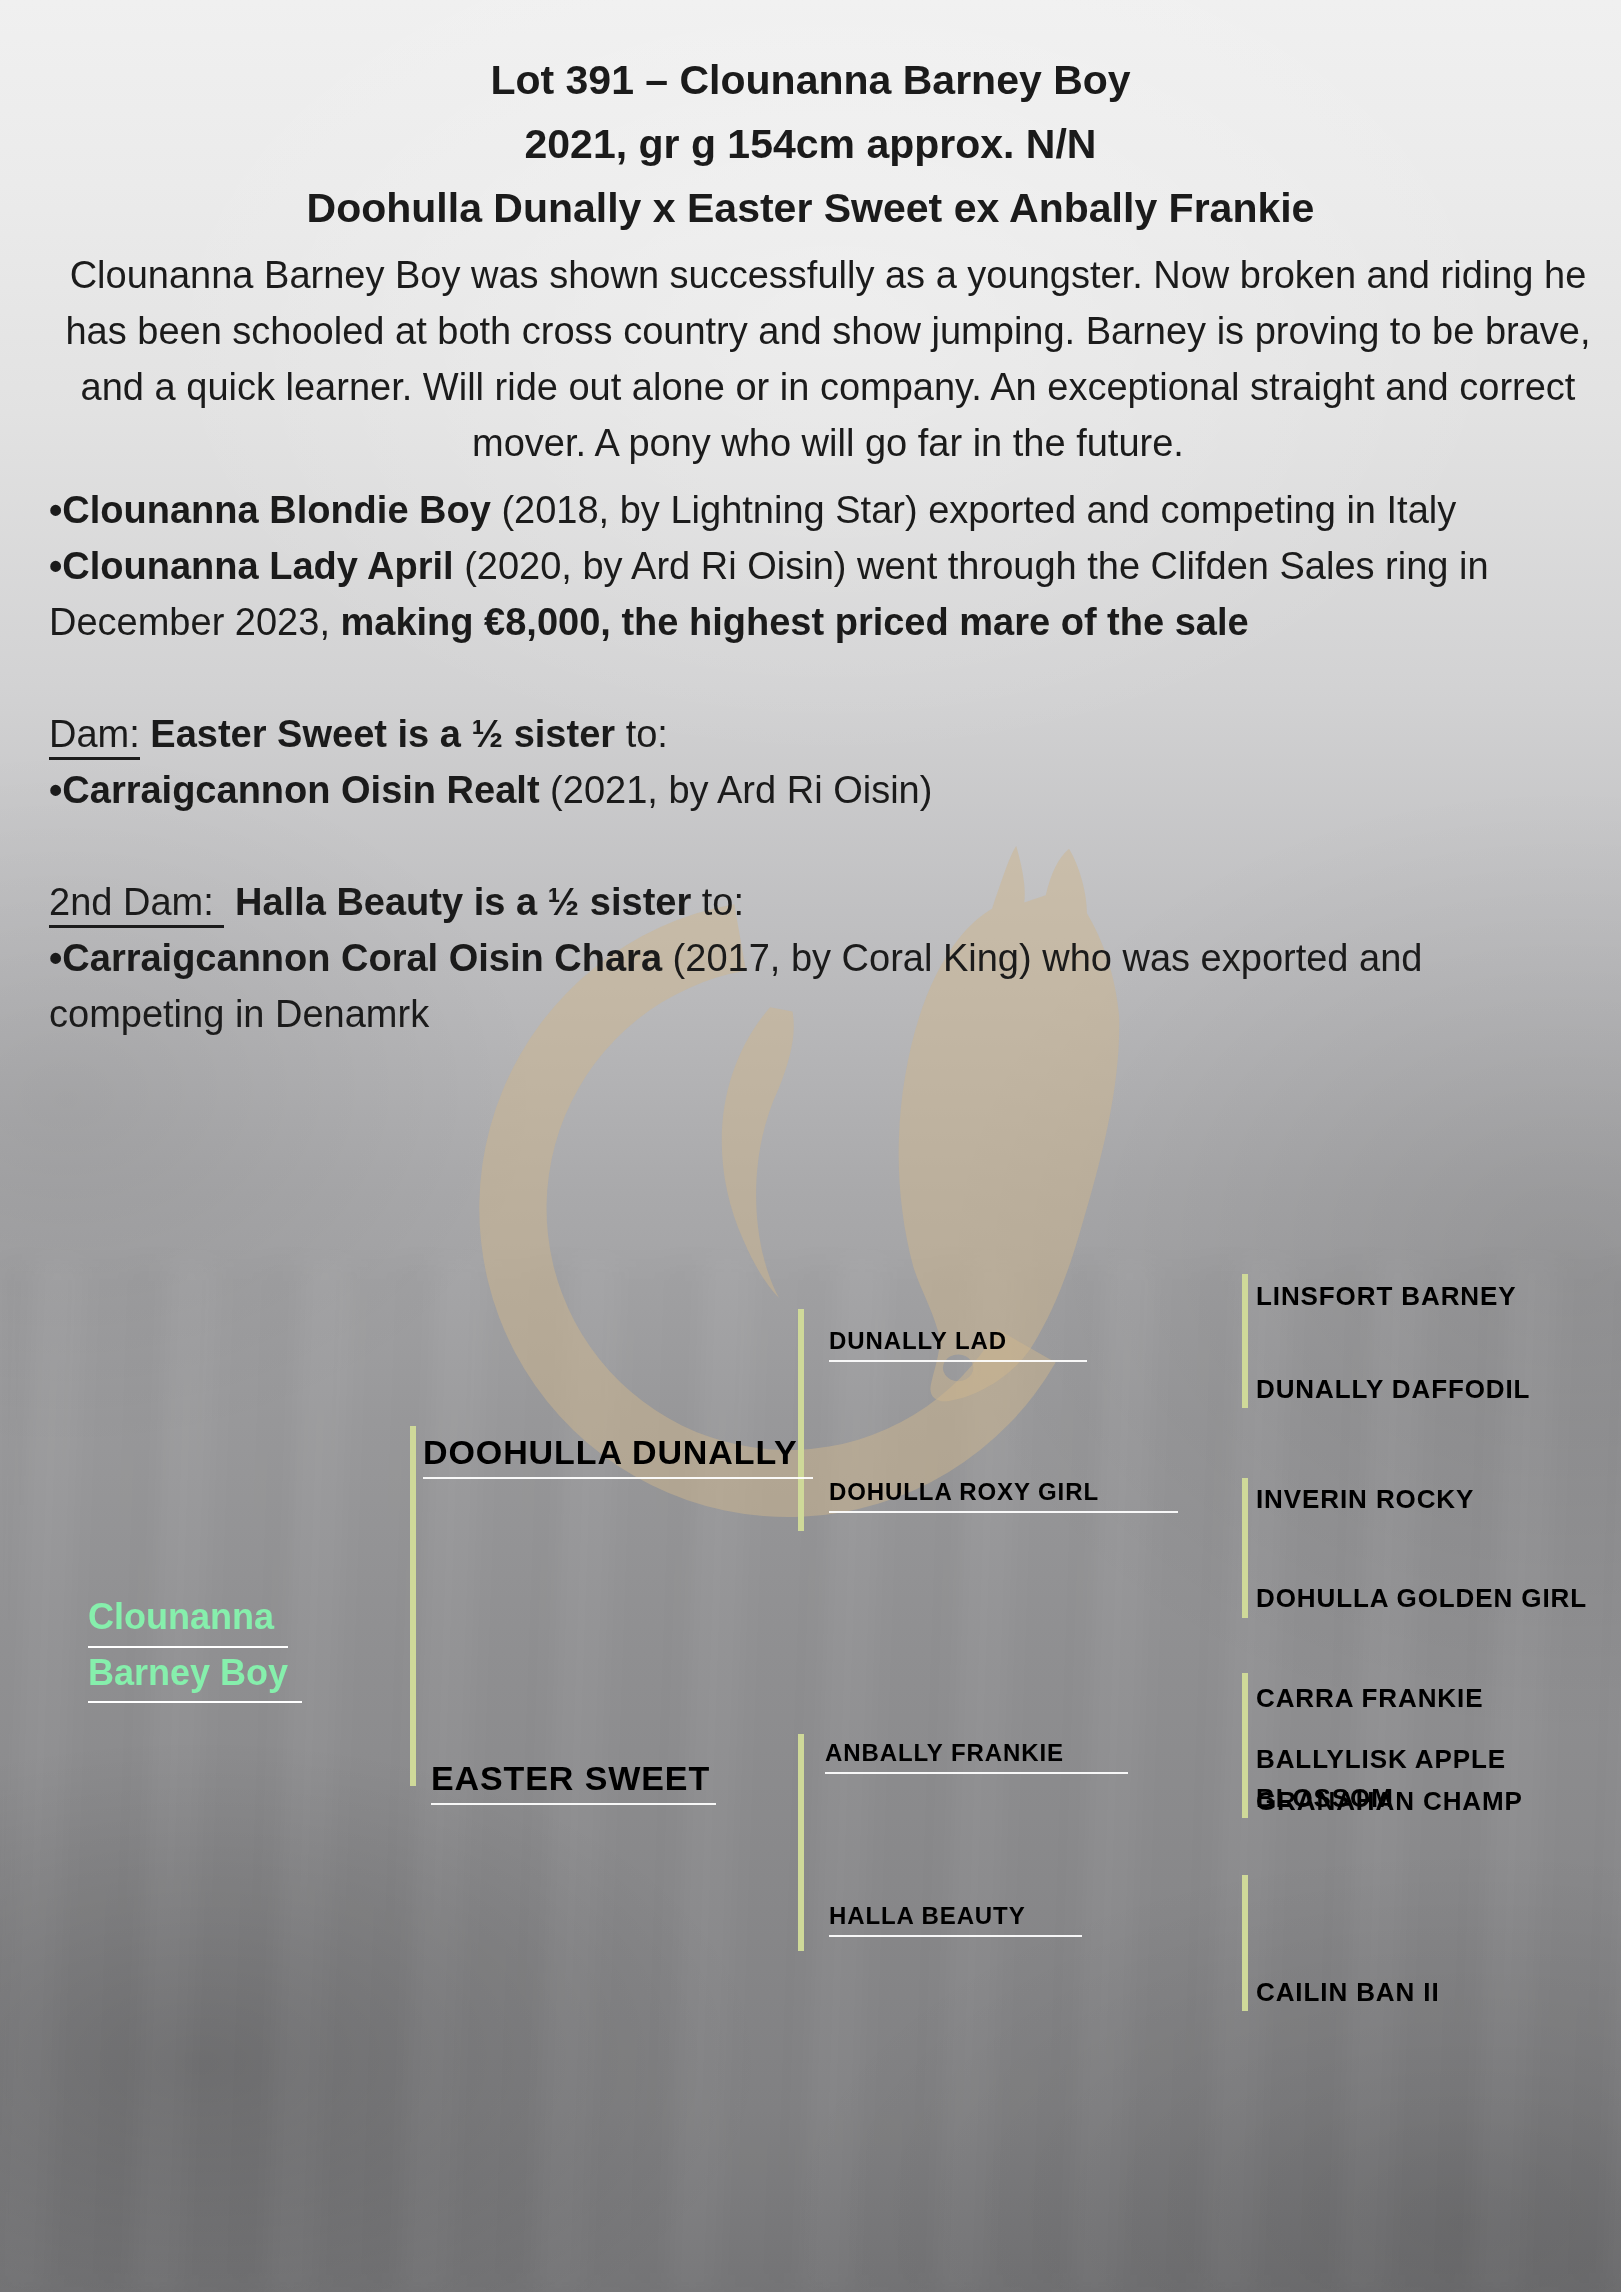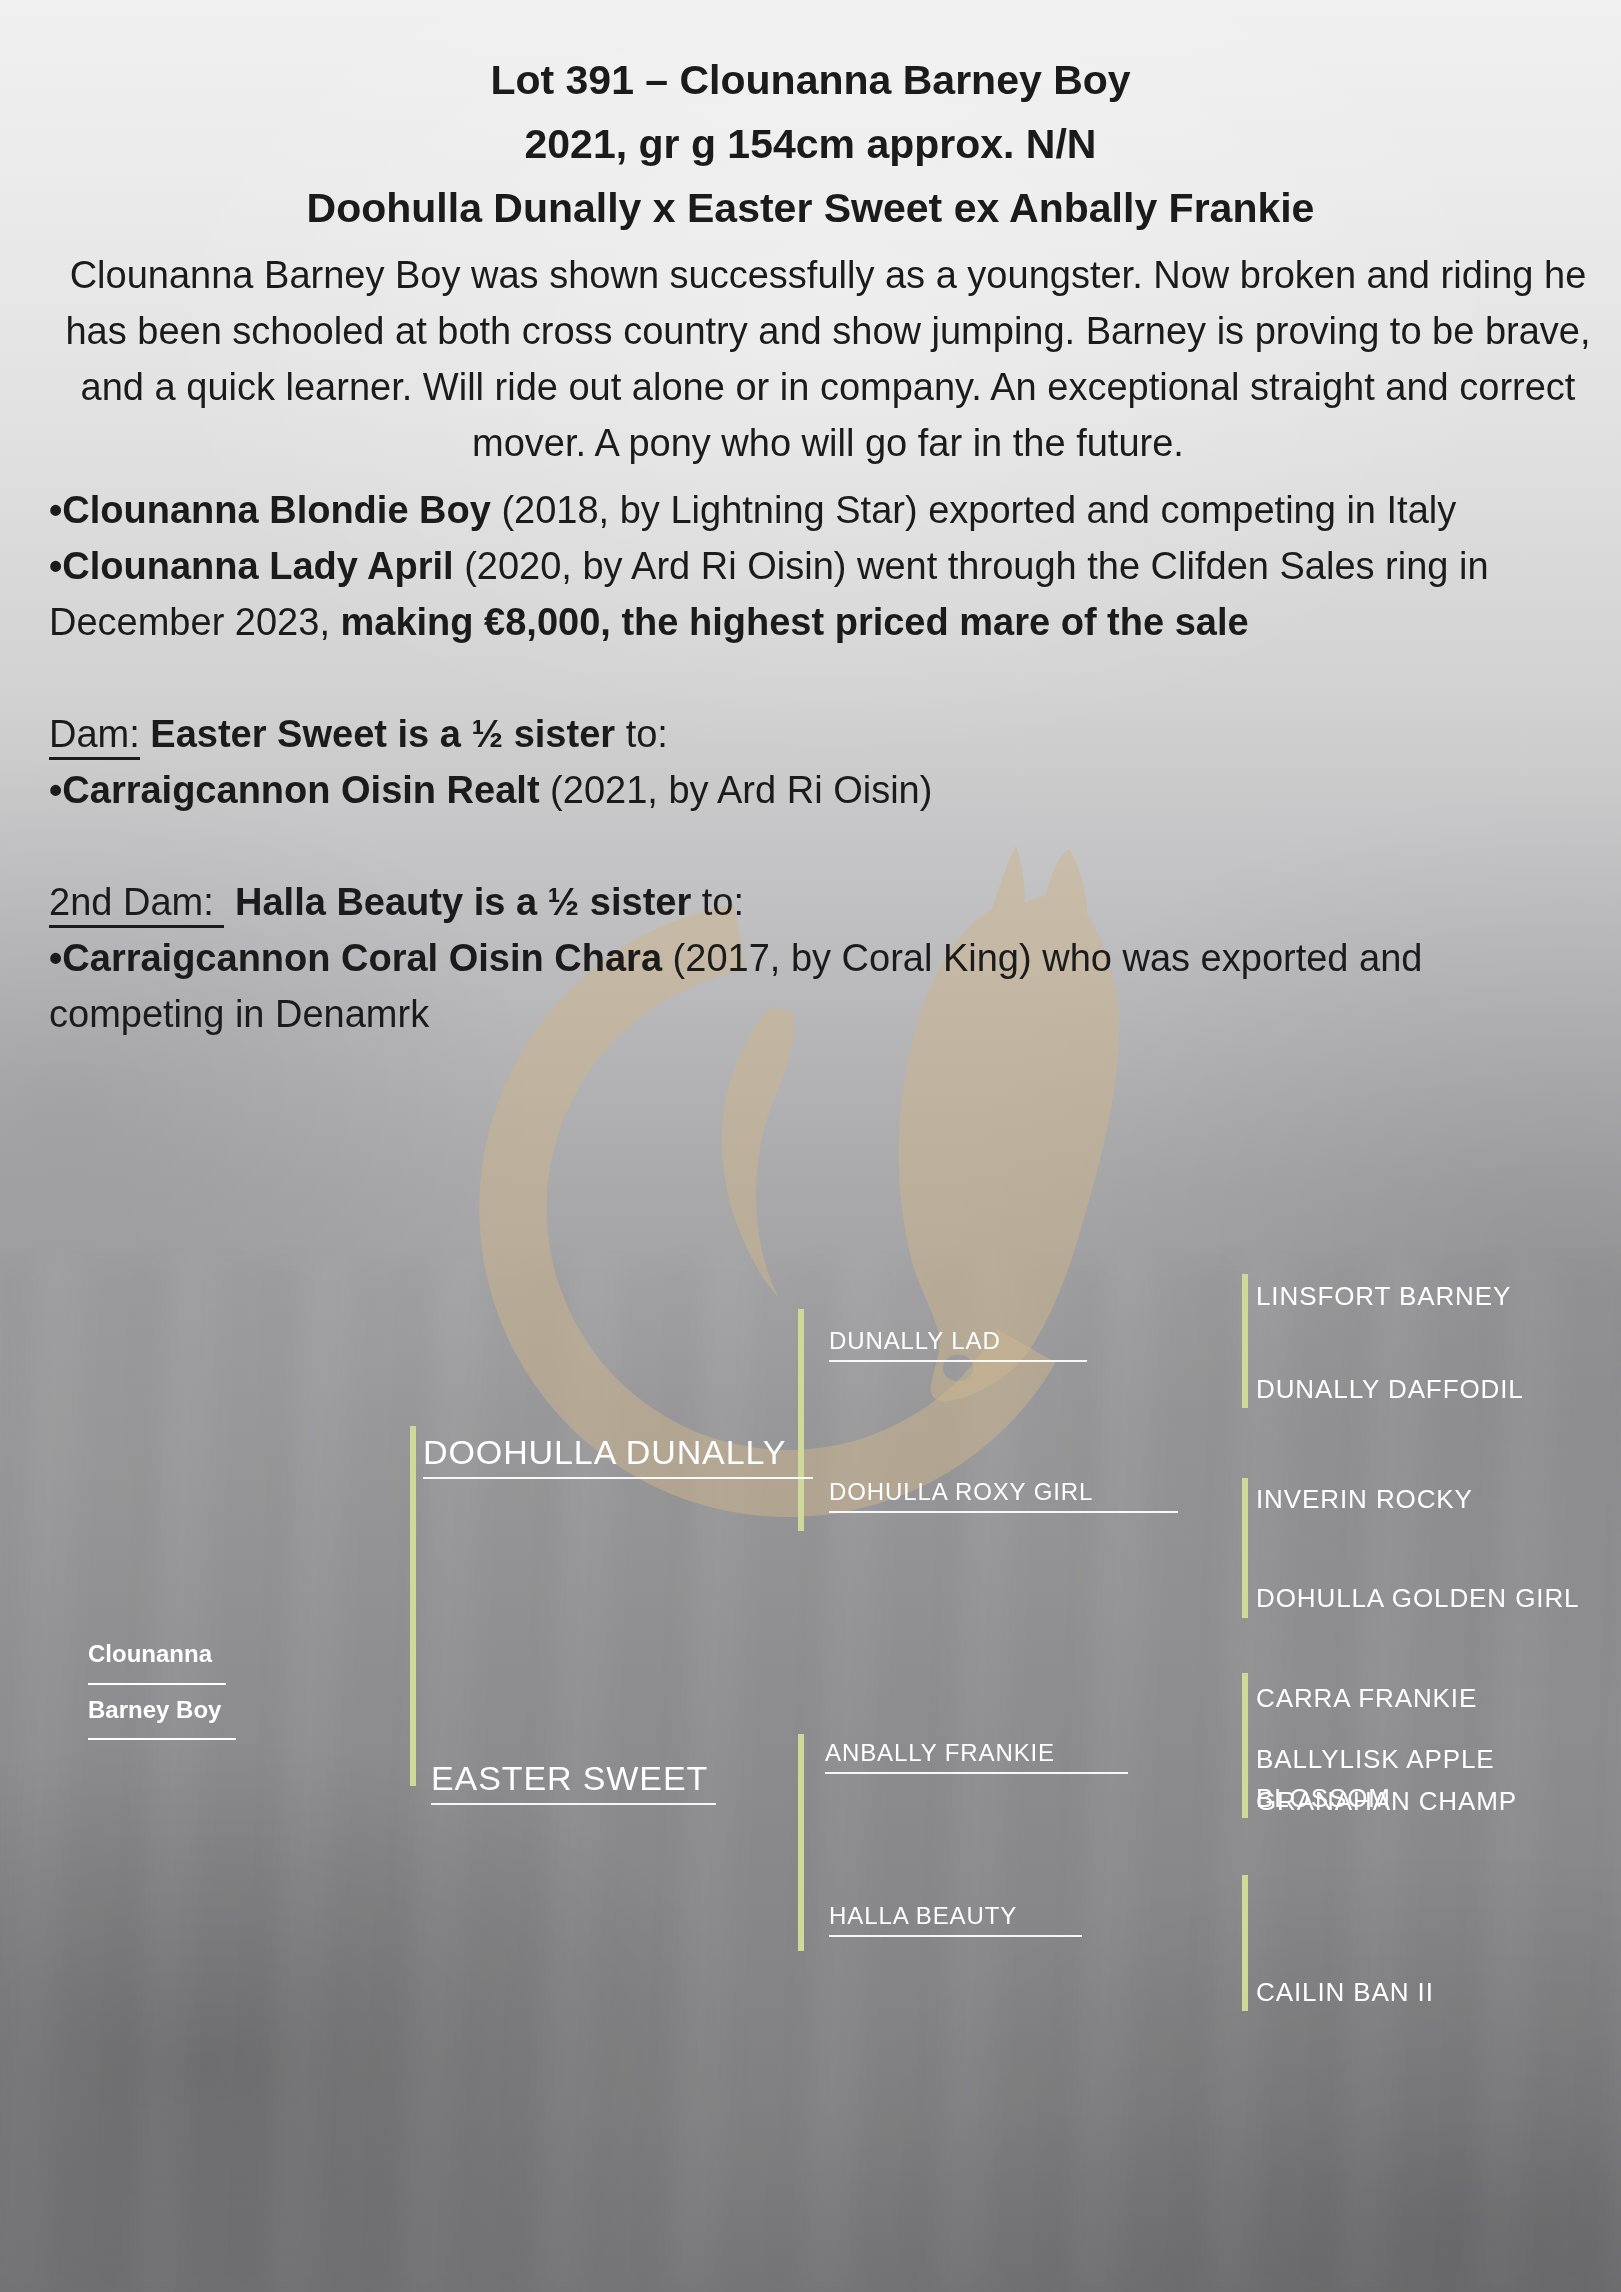--- a/index.html
+++ b/index.html
@@ -30,28 +30,28 @@
   .doc{position:absolute;left:49px;top:247px;width:1558px;font-size:38px;line-height:56px;}
   .doc p{margin:0;}
   .titleblock{position:absolute;left:0;top:48px;width:1621px;text-align:center;
     font-size:41px;line-height:64px;font-weight:700;}
   .b{font-weight:700;}
   .desc{margin-bottom:10.7px !important;text-align:center;}
   .sp{height:56px;}
   .ul-label{display:inline-block;border-bottom:3.6px solid #1b1b1b;padding-bottom:1.8px;line-height:43px;}
   .ul-label.wide{padding-right:10.7px;}
   
-  .ped-name{position:absolute;color:#ffffff;letter-spacing:0.9px;font-weight:400;}
+  .ped-name{position:absolute;color:#000000;letter-spacing:0.9px;font-weight:700;}
   .g2{font-size:34px;}
   .g3{font-size:24px;}
   .g4{font-size:26px;line-height:39px;}
   .uline{border-bottom:2.7px solid rgba(255,255,255,.93);padding-bottom:5.4px;}
   .vline{position:absolute;width:6.3px;background:#cfd999;}
-  .subject{position:absolute;left:88px;top:1629px;color:#ffffff;font-weight:700;
-    font-size:24px;line-height:50px;}
+  .subject{position:absolute;left:88px;top:1592px;color:#86efac;font-weight:700;
+    font-size:36px;line-height:50px;}
   .subject span{display:inline-block;border-bottom:2.7px solid #fff;padding:0 14.3px 3.6px 0;}
 </style>
 </head>
 <body>
 
 <div class="page">
   <div class="bg"></div>
   <div class="streaks"></div>
 
   <svg class="watermark" viewBox="0 0 810 880">

